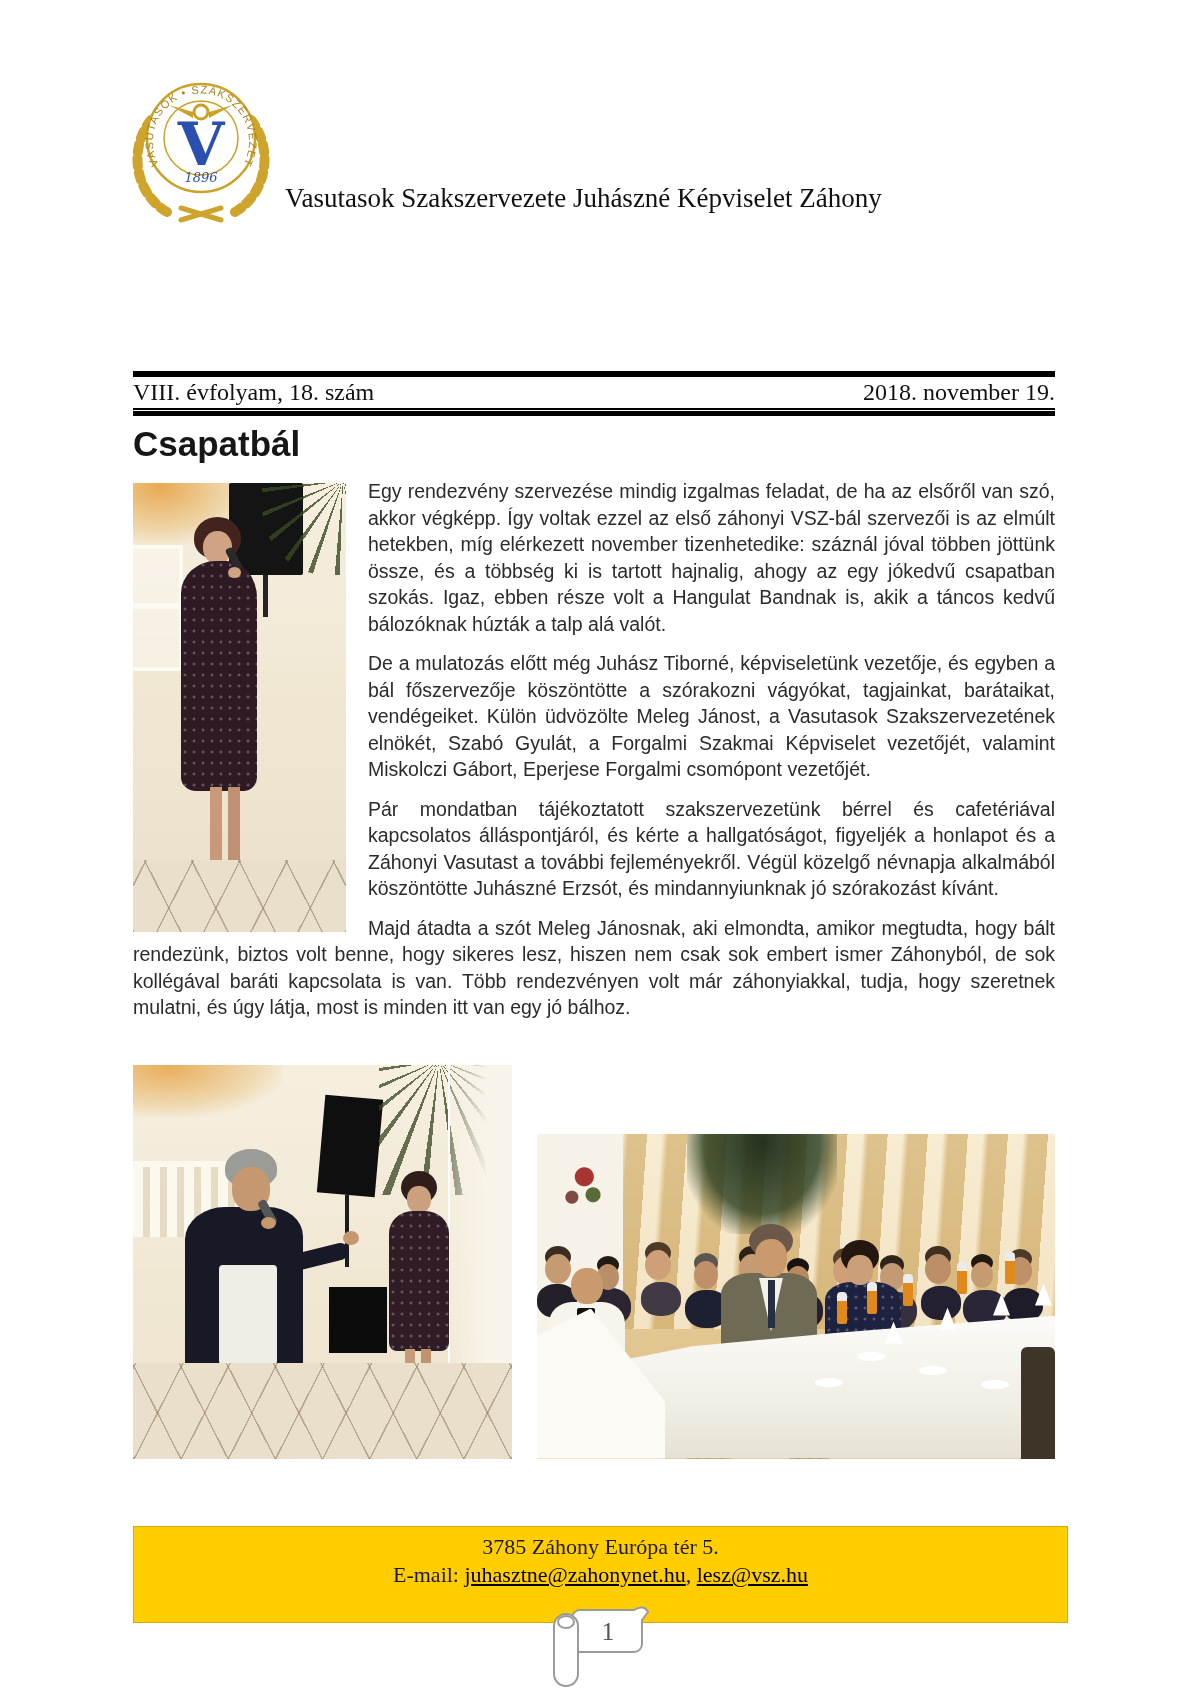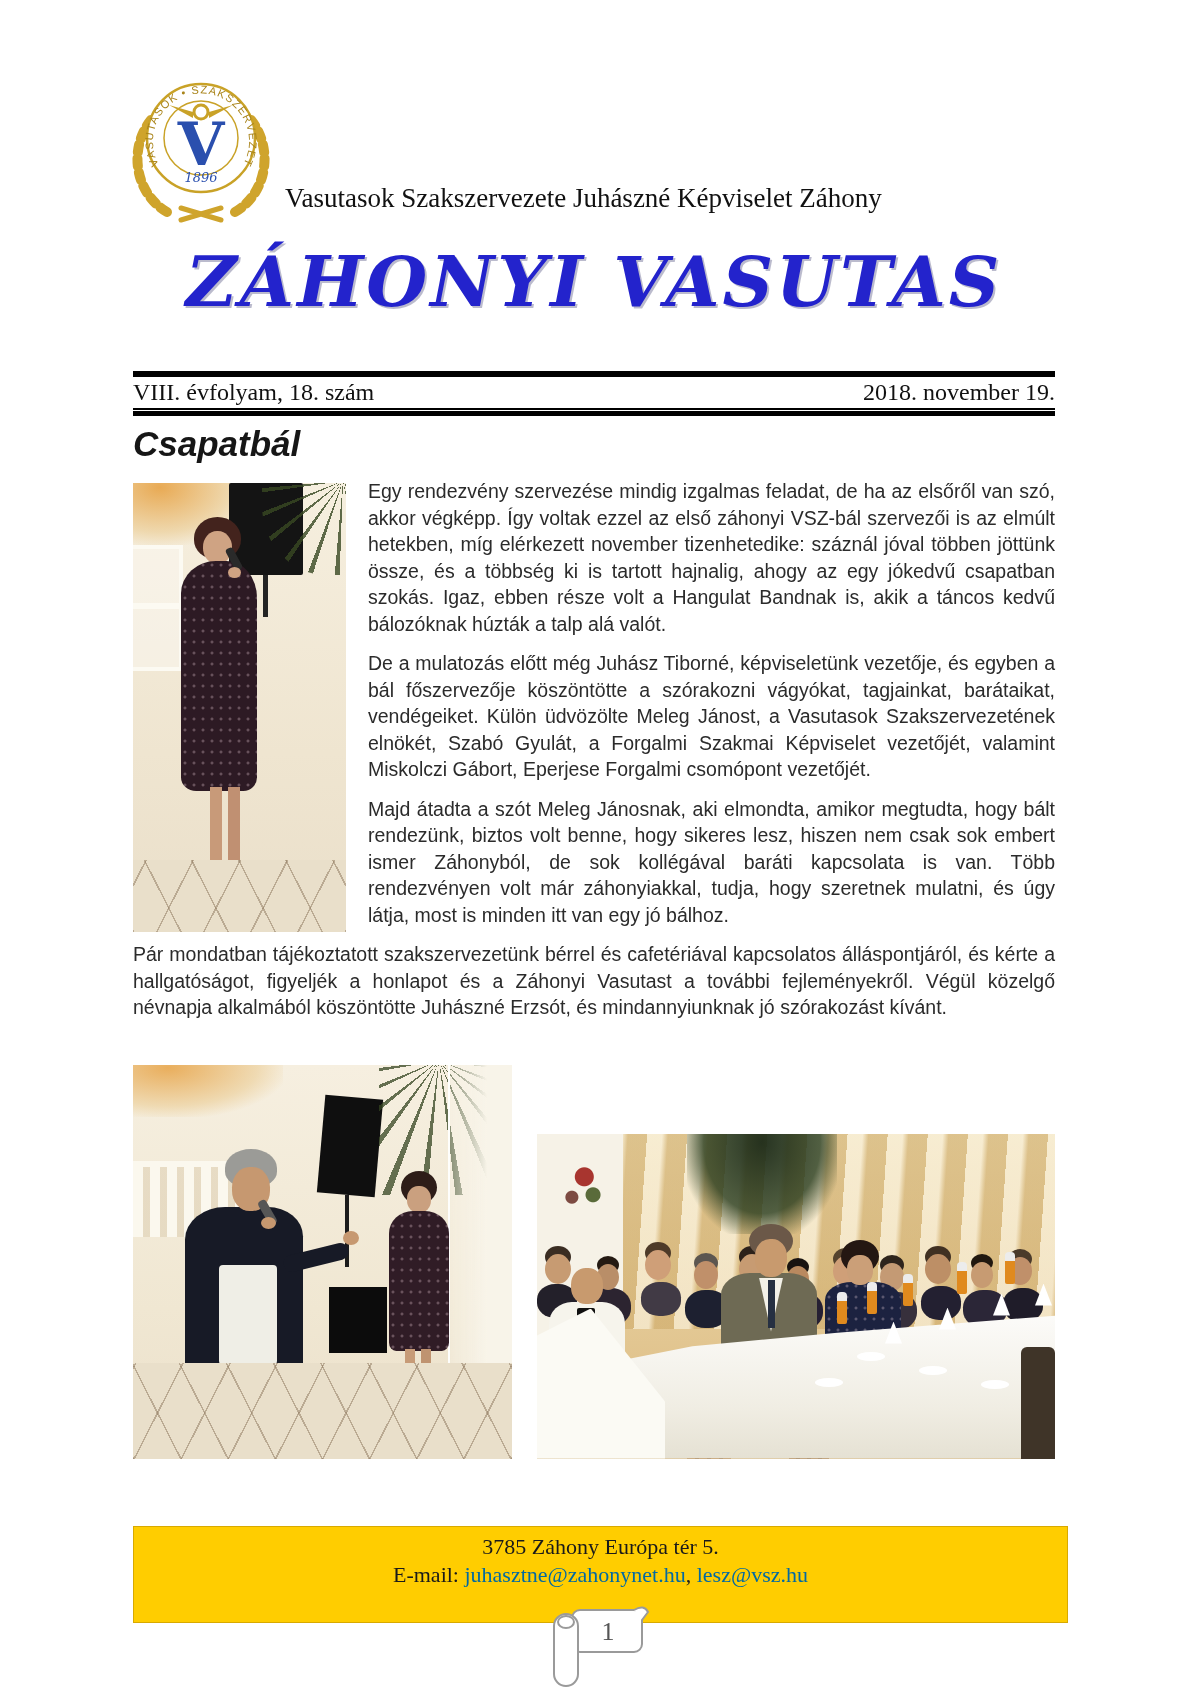--- a/index.html
+++ b/index.html
@@ -16,21 +16,21 @@
               text-shadow:2px 2px 0 rgba(30,30,90,.30);white-space:nowrap;}
   .rule-top{position:absolute;left:133px;top:371px;width:922px;height:6px;background:#000;}
   .mast-row{position:absolute;left:133px;top:379px;width:922px;display:flex;
             justify-content:space-between;font-family:"Liberation Serif",serif;
             font-size:24px;color:#111;border-bottom:2px solid #000;padding-bottom:2px;}
   .rule-bottom{position:absolute;left:133px;top:411px;width:922px;height:5px;background:#000;}
 
   
   .article{position:absolute;left:133px;top:424px;width:922px;}
   .article h1{margin:0 0 14px 0;font-size:35px;font-weight:700;color:#161616;
-              font-family:"Liberation Sans",sans-serif;font-style:italic;}
+              font-family:"Liberation Sans",sans-serif;}
   .article p{margin:0 0 13px 0;font-size:19.5px;line-height:26.5px;text-align:justify;color:#2b2b2b;}
   .photo{position:relative;overflow:hidden;background:#efe6d3;}
   .photo *{position:absolute;}
   .photo-a{float:left;width:213px;height:449px;margin:5px 22px 8px 0;}
 
   .photo-row{display:flex;align-items:flex-end;margin-top:44px;}
   .photo-b{width:379px;height:394px;margin-right:25px;flex:none;}
   .photo-c{width:518px;height:325px;flex:none;}
 
   
@@ -153,21 +153,21 @@
   .pc-b4{left:468px;top:118px;} .pc-b5{left:300px;top:158px;}
   .pc-nap{width:17px;height:22px;background:#fff;clip-path:polygon(50% 0,100% 100%,0 100%);}
   .pc-n1{left:348px;top:188px;} .pc-n2{left:402px;top:174px;} .pc-n3{left:456px;top:160px;} .pc-n4{left:498px;top:150px;}
   .pc-plate{left:320px;top:218px;width:28px;height:9px;border-radius:50%;background:#fff;
      box-shadow:62px 14px 0 #fff,124px 28px 0 #fff,-42px 26px 0 #fff;}
 
   
   .footer-box{position:absolute;left:133px;top:1526px;width:935px;height:97px;background:#ffcd00;
       border:1px solid #d8a900;box-sizing:border-box;text-align:center;
       font-family:"Liberation Serif",serif;font-size:22px;line-height:28px;color:#1a1a1a;padding-top:6px;}
-  .footer-box .link{color:#0369a1;cursor:pointer;}
+  .footer-box .link{color:#000000;text-decoration:underline;cursor:pointer;}
   .scroll-badge{position:absolute;left:546px;top:1602px;width:108px;height:94px;}
   .scroll-badge text{font-family:"Liberation Serif",serif;font-size:26px;fill:#555;}
 </style>
 </head>
 <body>
 
 <div class="page">
 
   <svg class="logo" viewBox="0 0 140 175">
     <defs>
@@ -186,21 +186,20 @@
 
     <path d="M62 52 L38 45 L62 58 Z" fill="#c9a227"></path>
     <path d="M78 52 L102 45 L78 58 Z" fill="#c9a227"></path>
     <circle cx="70" cy="52" r="7" fill="none" stroke="#c9a227" stroke-width="3"></circle>
     <text x="70" y="105" text-anchor="middle" font-family="DejaVu Serif, serif" font-weight="bold" font-size="60" fill="#2a4fae">V</text>
     <text x="70" y="122" text-anchor="middle" font-family="DejaVu Serif, serif" font-style="italic" font-size="13" fill="#2a4fae">1896</text>
   </svg>
 
   <div class="org-line">Vasutasok Szakszervezete Juhászné Képviselet Záhony</div>
 
-  <div class="main-title">ZÁHONYI VASUTAS</div>
 
   <div class="rule-top"></div>
   <div class="mast-row">
     <span>VIII. évfolyam, 18. szám</span>
     <span>2018. november 19.</span>
   </div>
   <div class="rule-bottom"></div>
 
   <div class="article">
     <h1>Csapatbál</h1>
@@ -221,22 +220,22 @@
       <div class="pa-hand"></div>
       <div class="pa-leg1"></div>
       <div class="pa-leg2"></div>
       <div class="pa-shoe1"></div>
       <div class="pa-shoe2"></div>
       <div class="pa-floor tiles"></div>
     </div>
 
     <p>Egy rendezvény szervezése mindig izgalmas feladat, de ha az elsőről van szó, akkor végképp. Így voltak ezzel az első záhonyi VSZ-bál szervezői is az elmúlt hetekben, míg elérkezett november tizenhetedike: száznál jóval többen jöttünk össze, és a többség ki is tartott hajnalig, ahogy az egy jókedvű csapatban szokás. Igaz, ebben része volt a Hangulat Bandnak is, akik a táncos kedvű bálozóknak húzták a talp alá valót.</p>
     <p>De a mulatozás előtt még Juhász Tiborné, képviseletünk vezetője, és egyben a bál főszervezője köszöntötte a szórakozni vágyókat, tagjainkat, barátaikat, vendégeiket. Külön üdvözölte Meleg Jánost, a Vasutasok Szakszervezetének elnökét, Szabó Gyulát, a Forgalmi Szakmai Képviselet vezetőjét, valamint Miskolczi Gábort, Eperjese Forgalmi csomópont vezetőjét.</p>
+    <p>Pár mondatban tájékoztatott szakszervezetünk bérrel és cafetériával kapcsolatos álláspontjáról, és kérte a hallgatóságot, figyeljék a honlapot és a Záhonyi Vasutast a további fejleményekről. Végül közelgő névnapja alkalmából köszöntötte Juhászné Erzsót, és mindannyiunknak jó szórakozást kívánt.</p>
     <p>Majd átadta a szót Meleg Jánosnak, aki elmondta, amikor megtudta, hogy bált rendezünk, biztos volt benne, hogy sikeres lesz, hiszen nem csak sok embert ismer Záhonyból, de sok kollégával baráti kapcsolata is van. Több rendezvényen volt már záhonyiakkal, tudja, hogy szeretnek mulatni, és úgy látja, most is minden itt van egy jó bálhoz.</p>
-    <p>Pár mondatban tájékoztatott szakszervezetünk bérrel és cafetériával kapcsolatos álláspontjáról, és kérte a hallgatóságot, figyeljék a honlapot és a Záhonyi Vasutast a további fejleményekről. Végül közelgő névnapja alkalmából köszöntötte Juhászné Erzsót, és mindannyiunknak jó szórakozást kívánt.</p>
 
     <div class="photo-row">
 
       <div class="photo photo-b">
         <div class="pb-wall"></div>
         <div class="pb-swag"></div>
         <div class="pb-fence"></div>
         <div class="pb-speaker"></div>
         <div class="pb-stand"></div>
         <div class="pb-sub"></div>

